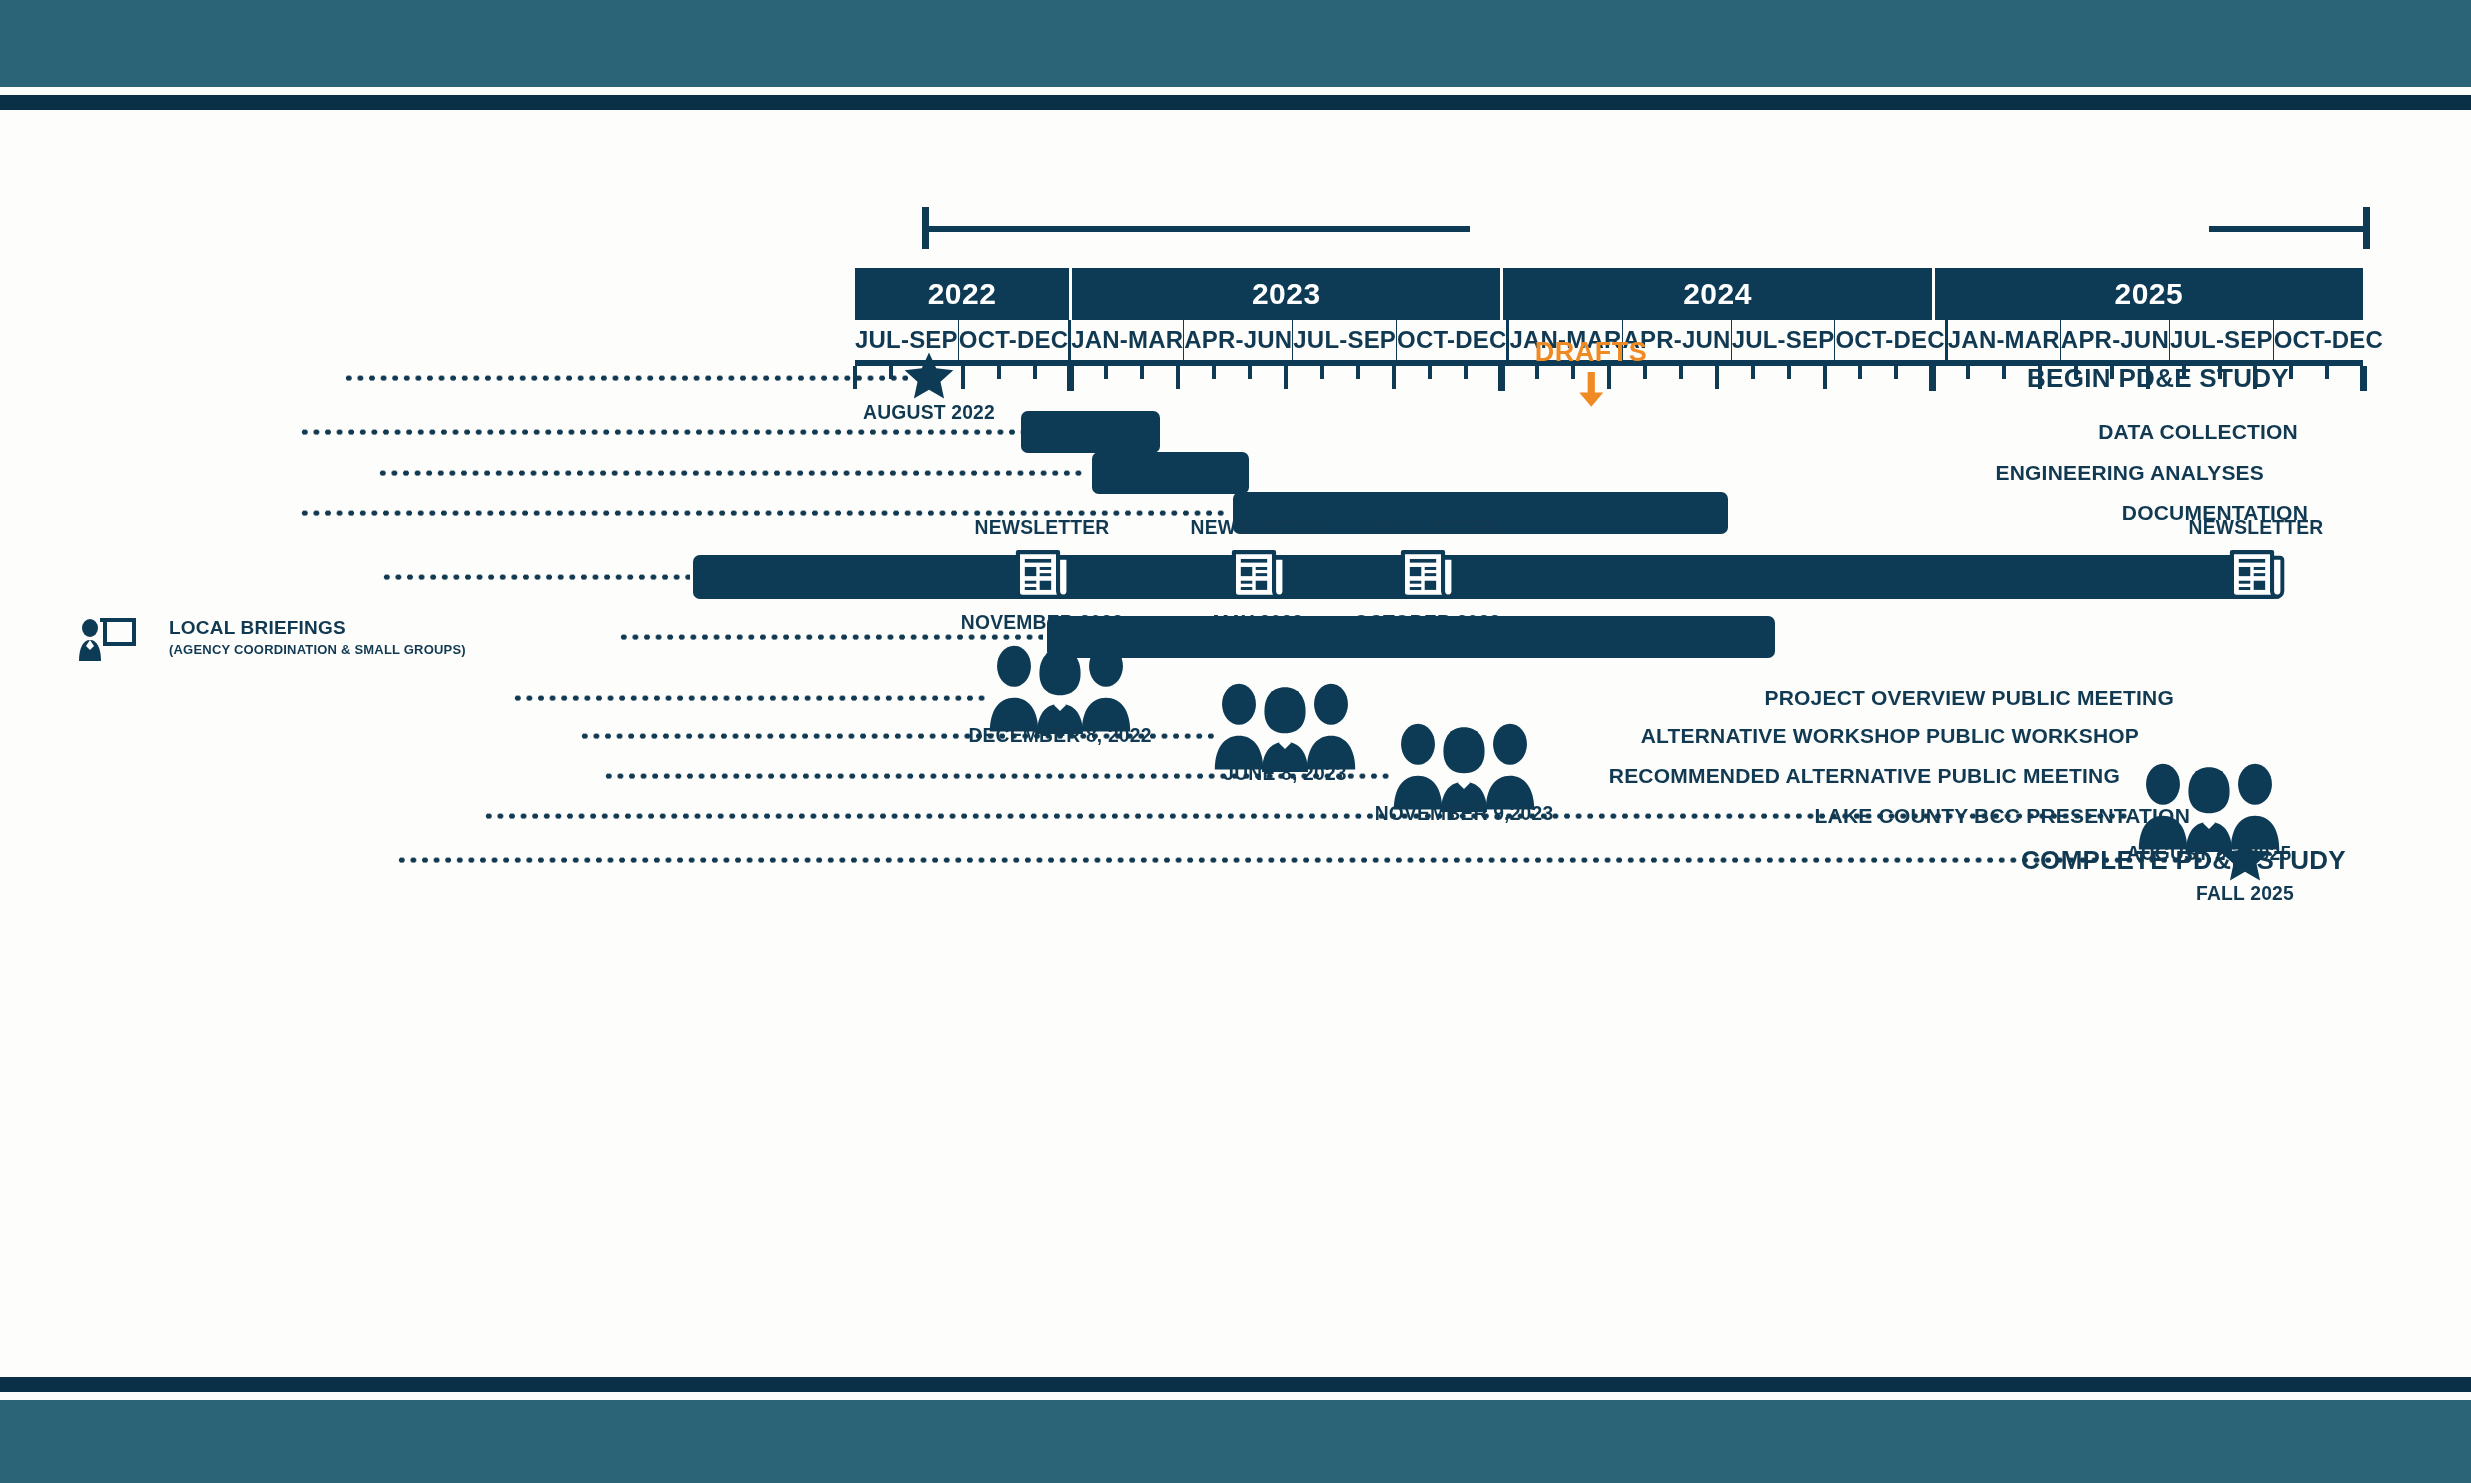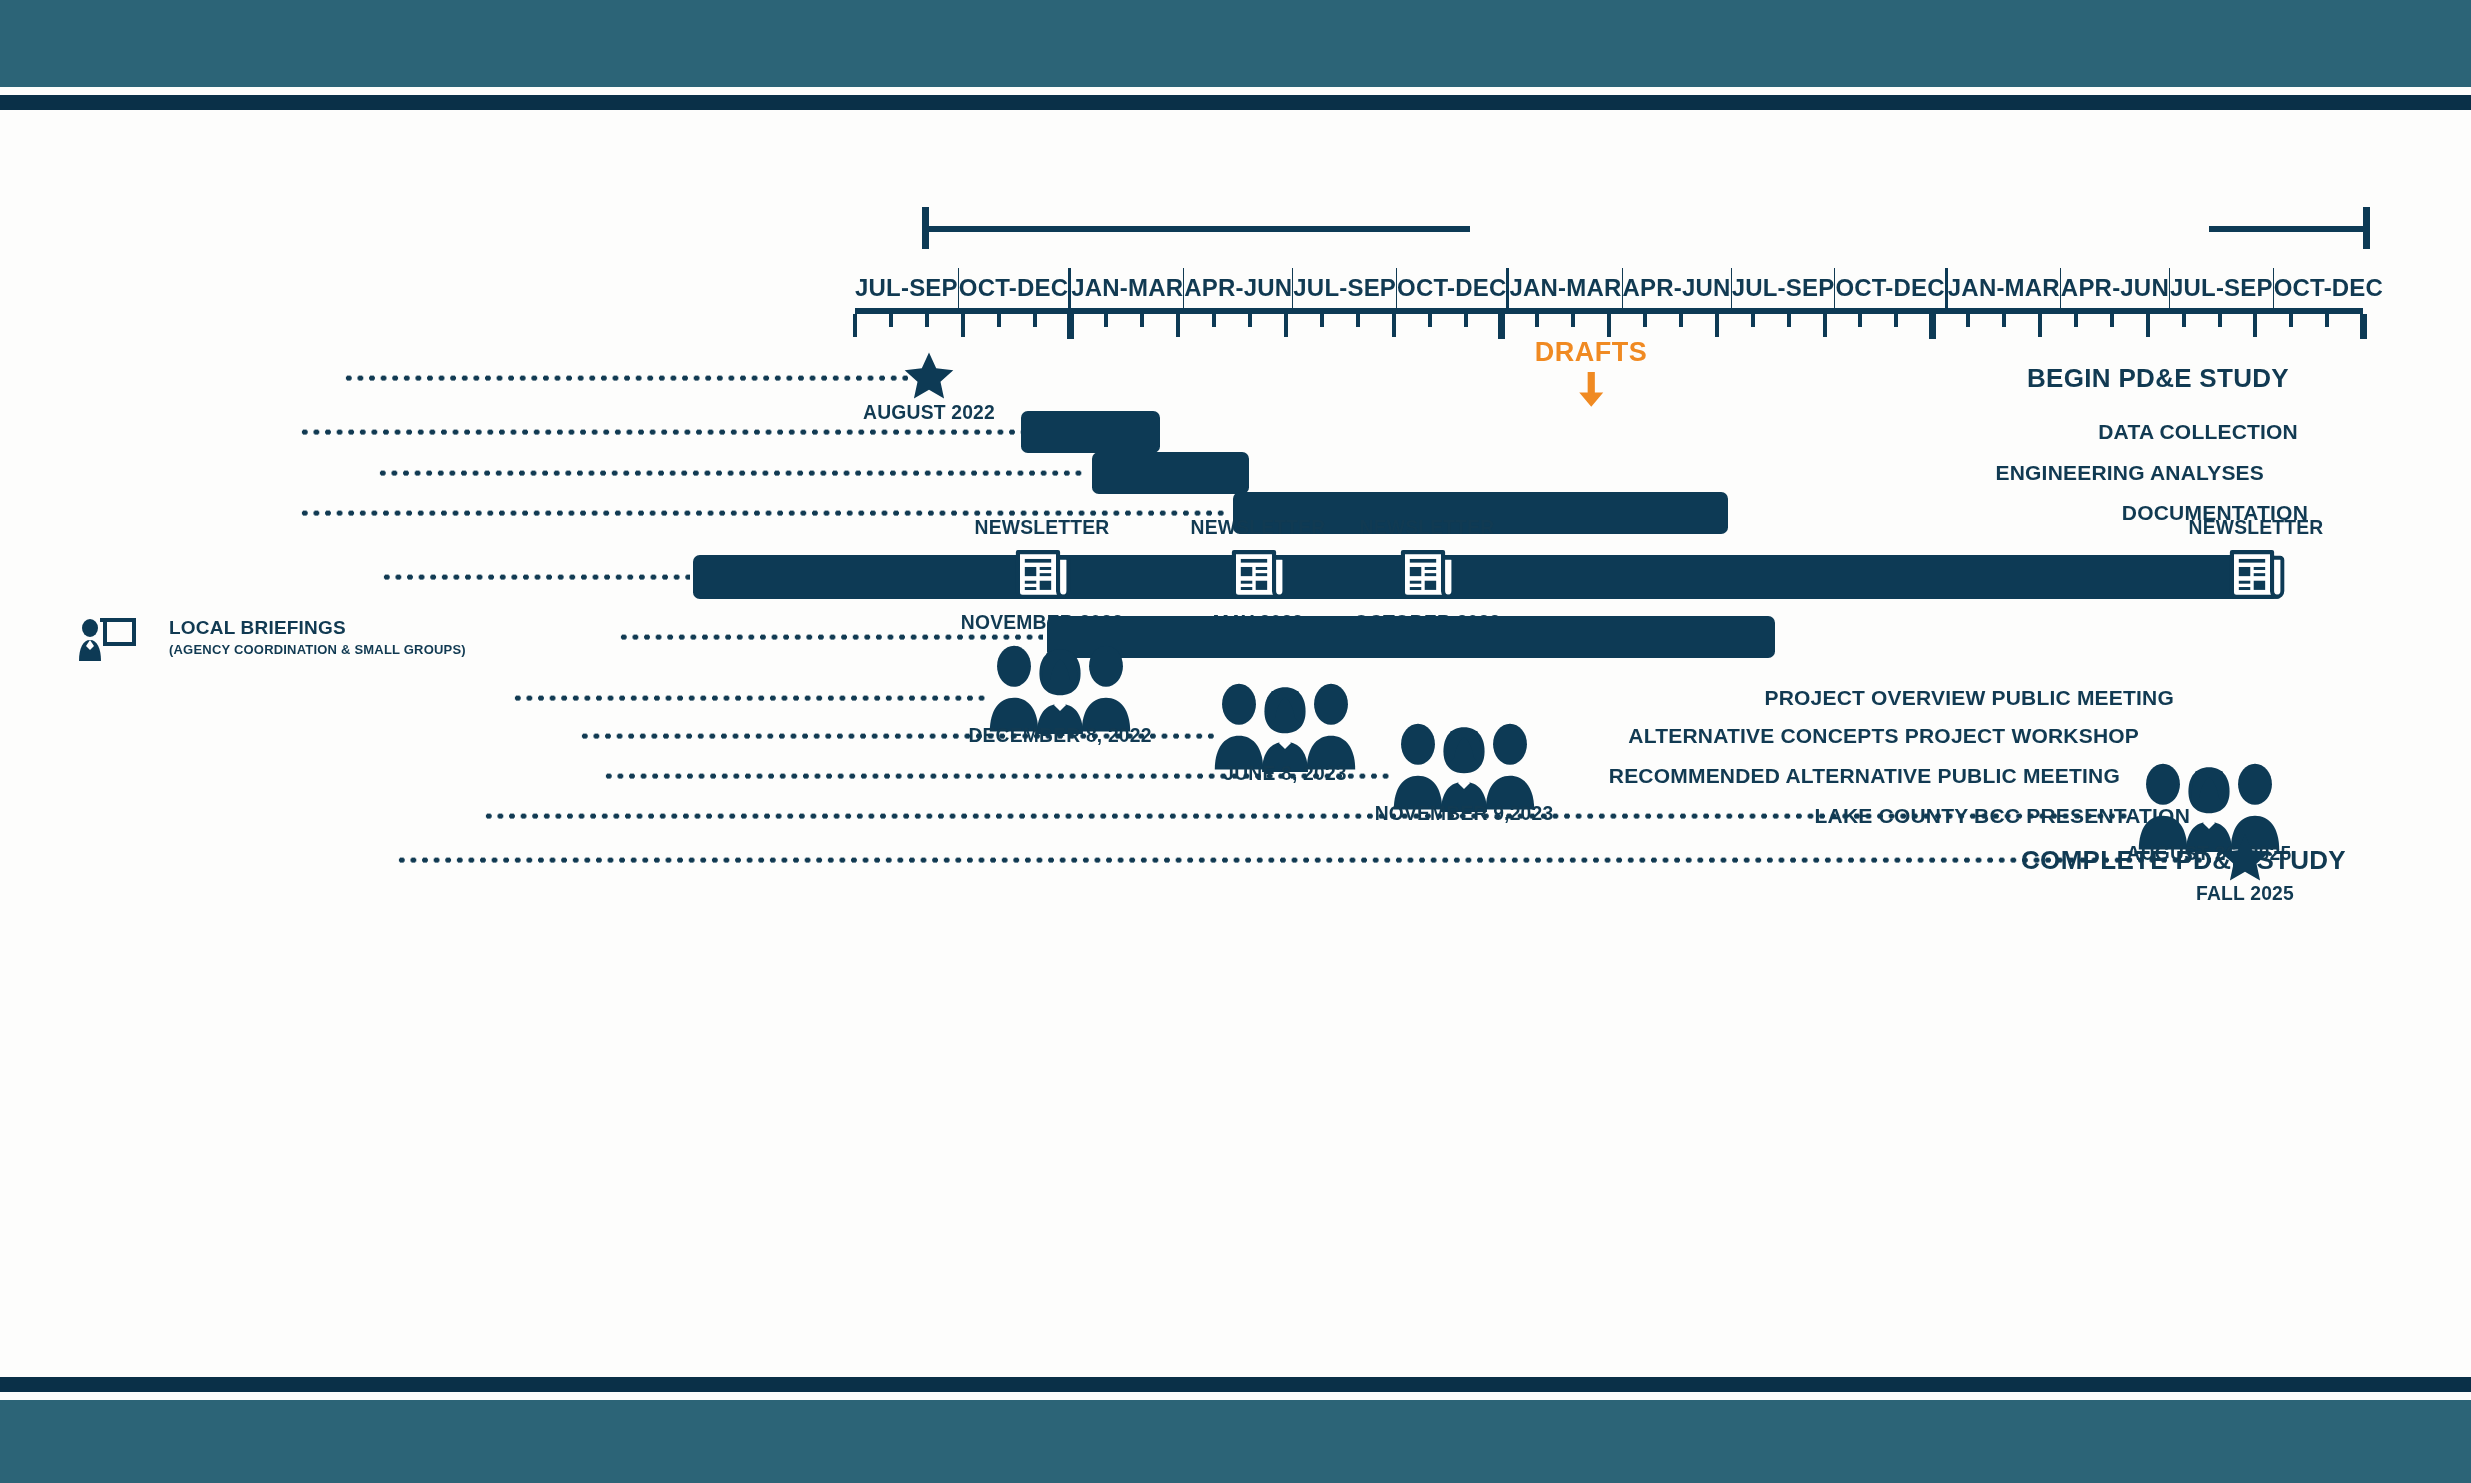--- a/index.html
+++ b/index.html
@@ -110,20 +110,26 @@
 <div class="canvas">
 
   <div class="cpi">
     <div class="cpi-cap l"></div>
     <div class="cpi-rule l"></div>
     <div class="cpi-rule r"></div>
     <div class="cpi-cap r"></div>
   </div>
 
   <div class="axis">
+    <div class="years" id="years-row">
+        <div class="year" style="flex: 2 1 0%;">2022</div>
+        <div class="year" style="flex: 4 1 0%;">2023</div>
+        <div class="year" style="flex: 4 1 0%;">2024</div>
+        <div class="year" style="flex: 4 1 0%;">2025</div>
+      </div>
     <div class="quarters" id="quarters-row">
         <div class="qgroup" style="flex: 2 1 0%;">
           <div class="q">JUL-SEP</div>
           <div class="q">OCT-DEC</div>
         </div>
         <div class="qgroup" style="flex: 4 1 0%;">
           <div class="q">JAN-MAR</div>
           <div class="q">APR-JUN</div>
           <div class="q">JUL-SEP</div>
           <div class="q">OCT-DEC</div>
@@ -285,21 +291,21 @@
       <path d="M78 74 C78 56 86 46 98 46 C110 46 118 56 118 74 Z"></path>
       <path d="M60 6 C71 6 77 14 77 26 C77 36 72 44 60 44 C48 44 43 36 43 26 C43 14 49 6 60 6 Z"></path>
       <path d="M41 76 C41 60 48 51 60 51 C72 51 79 60 79 76 Z"></path>
     </g>
     <path d="M52 12 C48 20 47 30 48 38 L53 33 C54 26 56 19 60 15 C64 19 66 26 67 33 L72 38 C73 30 72 20 68 12 Z" fill="#fff" opacity="0"></path>
     <path d="M60 46 L55 52 L60 57 L65 52 Z" fill="#fff"></path>
     <path d="M49 9 C46 18 45 29 46 37 L52 31 C53 24 55 18 60 14 C65 18 67 24 68 31 L74 37 C75 29 74 18 71 9 Z" fill="#0D3A55"></path>
   </svg></div>
       <div class="cap" style="left: 1060px; top: 615px;">DECEMBER 8, 2022</div>
       <div class="leader" style="left: 579px; width: 637px; top: 626px;"></div>
-      <div class="rlabel mid" style="right: 333px; top: 626px;">ALTERNATIVE CONCEPTS PROJECT WORKSHOP</div>
+      <div class="rlabel mid" style="right: 333px; top: 626px;">ALTERNATIVE WORKSHOP PUBLIC WORKSHOP</div>
       <div class="icon" style="left: 1285px; top: 618px;"><svg width="147" height="92" viewBox="0 0 120 76" aria-hidden="true">
     <g fill="#0D3A55">
       <ellipse cx="22" cy="20" rx="14" ry="17"></ellipse>
       <path d="M2 74 C2 56 10 46 22 46 C34 46 42 56 42 74 Z"></path>
       <ellipse cx="98" cy="20" rx="14" ry="17"></ellipse>
       <path d="M78 74 C78 56 86 46 98 46 C110 46 118 56 118 74 Z"></path>
       <path d="M60 6 C71 6 77 14 77 26 C77 36 72 44 60 44 C48 44 43 36 43 26 C43 14 49 6 60 6 Z"></path>
       <path d="M41 76 C41 60 48 51 60 51 C72 51 79 60 79 76 Z"></path>
     </g>
     <path d="M52 12 C48 20 47 30 48 38 L53 33 C54 26 56 19 60 15 C64 19 66 26 67 33 L72 38 C73 30 72 20 68 12 Z" fill="#fff" opacity="0"></path>

